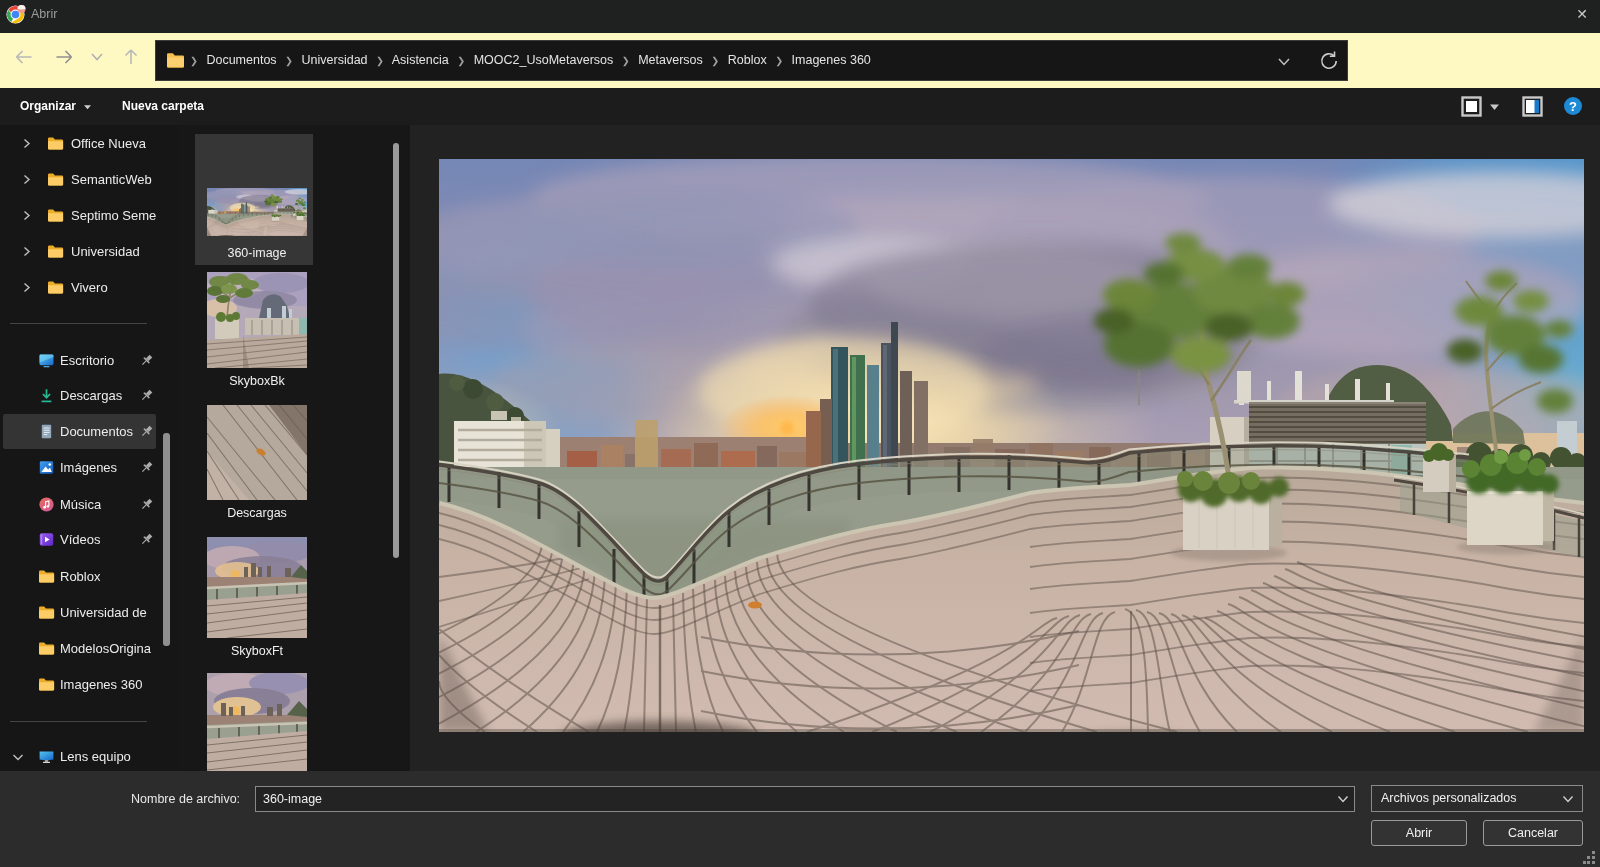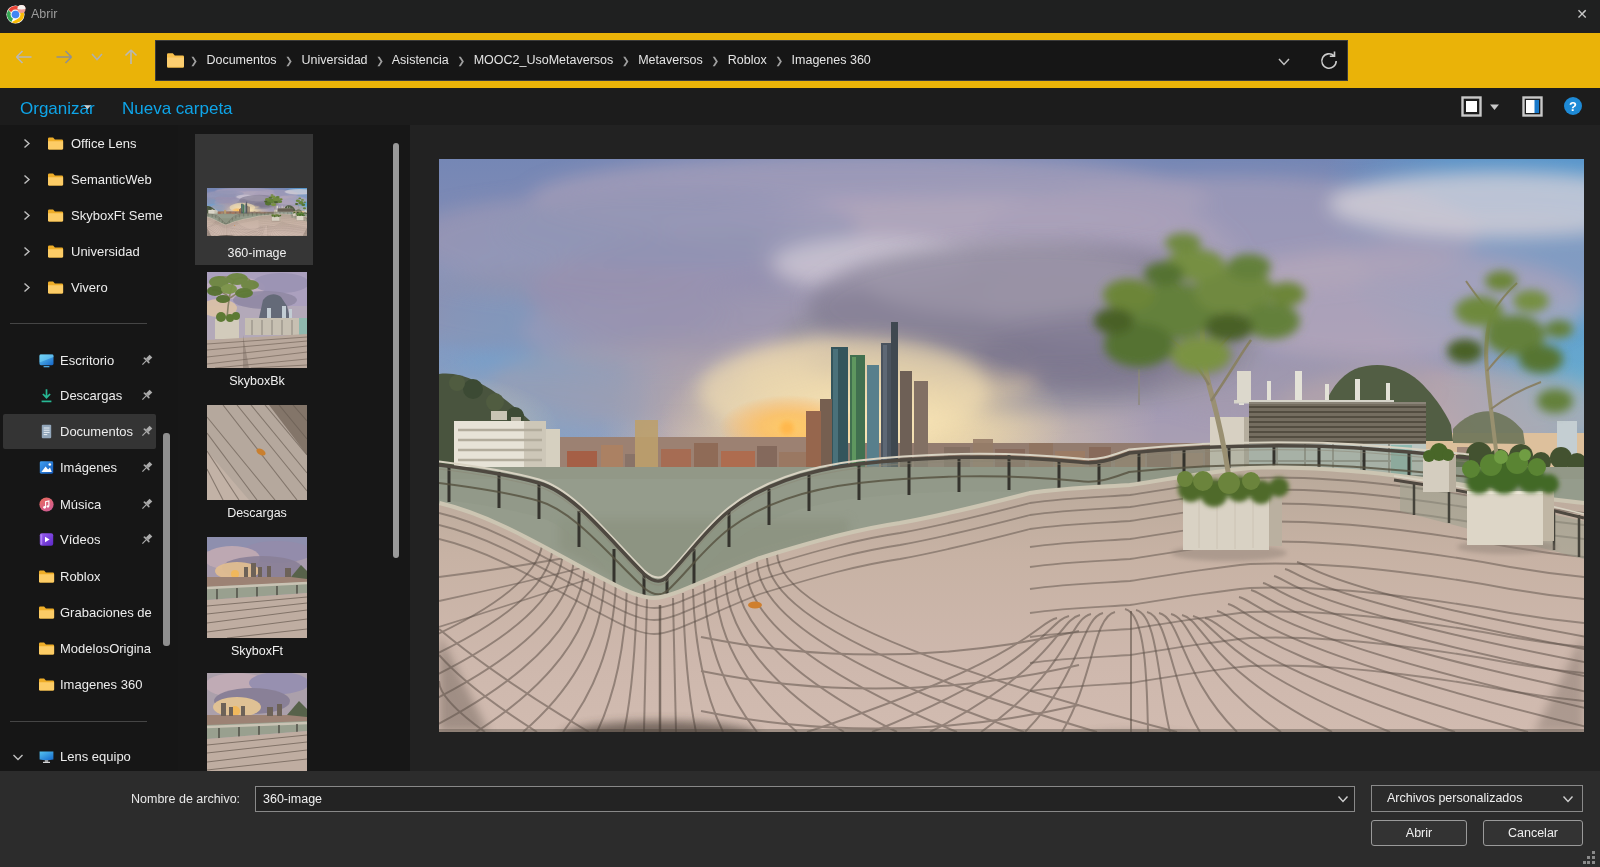--- a/index.html
+++ b/index.html
@@ -4,32 +4,32 @@
   * { margin:0; padding:0; box-sizing:border-box; }
   html,body { width:1600px; height:867px; overflow:hidden; background:#1f1f1f;
     font-family:"Liberation Sans", sans-serif; -webkit-font-smoothing:antialiased; }
   .abs { position:absolute; }
   #stage { position:relative; width:1360px; height:867px; background:#151515; }
   
   #titlebar { left:0; top:0; width:1600px; height:33px; background:#1f2020; }
   #titlebar .tname { position:absolute; left:31px; top:7px; font-size:12.5px; color:#9c9c9c; }
   #closex { position:absolute; right:12px; top:6px; color:#c8c8c8; font-size:14px; }
   
-  #navbar { left:0; top:33px; width:1600px; height:55px; background:#eab308; }
+  #navbar { left:0; top:33px; width:1600px; height:55px; background:#fef9c3; }
   .navicon { position:absolute; color:#a8a8a8; font-size:19px; top:14px; }
   #crumbbar { position:absolute; left:155px; top:7px; width:1193px; height:41px;
     background:#161616; border:1px solid #3c3c3c; }
   .crumb { position:absolute; top:12px; font-size:12.5px; color:#e4e4e4; white-space:nowrap; }
   .csep { color:#9f9f9f; font-size:9.5px; }
   #searchbox { position:absolute; left:1362px; top:7px; width:228px; height:41px;
     background:#161616; border:1px solid #3c3c3c; }
   #searchbox .ph { position:absolute; left:11px; top:13px; font-size:12.5px; color:#8b8b8b; }
   
   #toolbar { left:0; top:88px; width:1600px; height:37px; background:#1c1c1c; }
-  #toolbar .t { position:absolute; top:11px; font-size:17px; color:#0ea5e9; }
+  #toolbar .t { position:absolute; top:11px; font-size:12px; color:#ffffff;font-weight:bold; }
   
   #sidebar { left:0; top:125px; width:178px; height:646px; background:#161616; }
   .srow { position:absolute; left:0; width:160px; height:34px; }
   .srow .lbl { position:absolute; left:60px; top:9px; font-size:13px; color:#ececec; white-space:nowrap; overflow:hidden; }
   .sep { position:absolute; left:10px; width:137px; height:1px; background:#454545; }
   .icon16 { position:absolute; left:38px; top:8px; width:17px; height:17px; }
   .ticon { position:absolute; left:47px; top:8px; width:17px; height:17px; }
   #selrow { position:absolute; left:3px; top:289px; width:153px; height:35px; background:#343434; border-radius:2px; }
   #sbscroll { position:absolute; left:163px; top:308px; width:7px; height:213px; background:#8f8f8f; border-radius:3px; }
   
@@ -41,21 +41,21 @@
   .thumb { display:block; margin:0 auto; background:#888; }
   
   #preview { left:410px; top:125px; width:1190px; height:646px; background:#222222; }
   #bigimg { position:absolute; left:29px; top:34px; width:1145px; height:573px; }
   
   #bottombar { left:0; top:771px; width:1600px; height:96px; background:#2c2c2c; }
   #fnlabel { position:absolute; left:131px; top:21px; font-size:12.5px; color:#e8e8e8;text-align:center; }
   #fninput { position:absolute; left:255px; top:15px; width:1100px; height:26px; background:#232323;
     border:1px solid #898989; color:#f0f0f0; font-size:12.5px; line-height:24px; padding-left:7px; }
   #ftype { position:absolute; left:1371px; top:14px; width:212px; height:27px; background:#2b2b2b;
-    border:1px solid #8a8a8a; color:#f0f0f0; font-size:12.5px; line-height:25px; padding-left:15px; }
+    border:1px solid #8a8a8a; color:#f0f0f0; font-size:12.5px; line-height:25px; padding-left:9px; }
   .btn { position:absolute; top:49px; height:26px; background:#333333; border:1px solid #9a9a9a;
     border-radius:3px; color:#f0f0f0; font-size:12.5px; text-align:center; line-height:24px; }
   .comboarrow { position:absolute; color:#cfcfcf; font-size:10px; }
 </style></head>
 <body>
 <div id="stage">
   <div class="abs" id="titlebar">
     <svg style="position:absolute;left:5px;top:4px" width="21" height="21" viewBox="0 0 22 22">
       <circle cx="11" cy="11" r="9.5" fill="#fdfdfd"></circle>
       <path d="M4.94,7.5 A7 7 0 0 1 17.06,7.5 L13.5,11 Z" fill="#ea4335"></path>
@@ -127,41 +127,41 @@
     <div id="selrow"></div>
     <div id="sbrows">
         <div class="srow" style="top:2px">
           <svg style="position:absolute;left:21px;top:11px;width:11px;height:11px" viewBox="0 0 11 11">
             <path d="M3.5 1.5 L8 5.5 L3.5 9.5" stroke="#c0c0c0" stroke-width="1.4" fill="none"></path>
           </svg>
           <svg class="ticon" viewBox="0 0 17 17">
             <path d="M1 3.8q0-1.2 1.2-1.2h3.9l1.8 1.9h7q1.2 0 1.2 1.2v7.5q0 1.2-1.2 1.2H2.2q-1.2 0-1.2-1.2z" fill="#eead28"></path>
             <path d="M1 6.2h15.1v7q0 1.2-1.2 1.2H2.2q-1.2 0-1.2-1.2z" fill="#fccc66"></path>
           </svg>
-          <span class="lbl" style="left:71px">Office Lens</span>
+          <span class="lbl" style="left:71px">Office Nueva</span>
         </div>
         <div class="srow" style="top:38px">
           <svg style="position:absolute;left:21px;top:11px;width:11px;height:11px" viewBox="0 0 11 11">
             <path d="M3.5 1.5 L8 5.5 L3.5 9.5" stroke="#c0c0c0" stroke-width="1.4" fill="none"></path>
           </svg>
           <svg class="ticon" viewBox="0 0 17 17">
             <path d="M1 3.8q0-1.2 1.2-1.2h3.9l1.8 1.9h7q1.2 0 1.2 1.2v7.5q0 1.2-1.2 1.2H2.2q-1.2 0-1.2-1.2z" fill="#eead28"></path>
             <path d="M1 6.2h15.1v7q0 1.2-1.2 1.2H2.2q-1.2 0-1.2-1.2z" fill="#fccc66"></path>
           </svg>
           <span class="lbl" style="left:71px">SemanticWeb</span>
         </div>
         <div class="srow" style="top:74px">
           <svg style="position:absolute;left:21px;top:11px;width:11px;height:11px" viewBox="0 0 11 11">
             <path d="M3.5 1.5 L8 5.5 L3.5 9.5" stroke="#c0c0c0" stroke-width="1.4" fill="none"></path>
           </svg>
           <svg class="ticon" viewBox="0 0 17 17">
             <path d="M1 3.8q0-1.2 1.2-1.2h3.9l1.8 1.9h7q1.2 0 1.2 1.2v7.5q0 1.2-1.2 1.2H2.2q-1.2 0-1.2-1.2z" fill="#eead28"></path>
             <path d="M1 6.2h15.1v7q0 1.2-1.2 1.2H2.2q-1.2 0-1.2-1.2z" fill="#fccc66"></path>
           </svg>
-          <span class="lbl" style="left:71px">SkyboxFt Seme</span>
+          <span class="lbl" style="left:71px">Septimo Seme</span>
         </div>
         <div class="srow" style="top:110px">
           <svg style="position:absolute;left:21px;top:11px;width:11px;height:11px" viewBox="0 0 11 11">
             <path d="M3.5 1.5 L8 5.5 L3.5 9.5" stroke="#c0c0c0" stroke-width="1.4" fill="none"></path>
           </svg>
           <svg class="ticon" viewBox="0 0 17 17">
             <path d="M1 3.8q0-1.2 1.2-1.2h3.9l1.8 1.9h7q1.2 0 1.2 1.2v7.5q0 1.2-1.2 1.2H2.2q-1.2 0-1.2-1.2z" fill="#eead28"></path>
             <path d="M1 6.2h15.1v7q0 1.2-1.2 1.2H2.2q-1.2 0-1.2-1.2z" fill="#fccc66"></path>
           </svg>
           <span class="lbl" style="left:71px">Universidad</span>
@@ -294,21 +294,21 @@
             <path d="M1 3.8q0-1.2 1.2-1.2h3.9l1.8 1.9h7q1.2 0 1.2 1.2v7.5q0 1.2-1.2 1.2H2.2q-1.2 0-1.2-1.2z" fill="#eead28"></path>
             <path d="M1 6.2h15.1v7q0 1.2-1.2 1.2H2.2q-1.2 0-1.2-1.2z" fill="#fccc66"></path>
           </svg>
           <span class="lbl">Roblox</span>
         </div>
         <div class="srow" style="top:471px">
           <svg class="icon16" viewBox="0 0 17 17">
             <path d="M1 3.8q0-1.2 1.2-1.2h3.9l1.8 1.9h7q1.2 0 1.2 1.2v7.5q0 1.2-1.2 1.2H2.2q-1.2 0-1.2-1.2z" fill="#eead28"></path>
             <path d="M1 6.2h15.1v7q0 1.2-1.2 1.2H2.2q-1.2 0-1.2-1.2z" fill="#fccc66"></path>
           </svg>
-          <span class="lbl">Grabaciones de</span>
+          <span class="lbl">Universidad de</span>
         </div>
         <div class="srow" style="top:507px">
           <svg class="icon16" viewBox="0 0 17 17">
             <path d="M1 3.8q0-1.2 1.2-1.2h3.9l1.8 1.9h7q1.2 0 1.2 1.2v7.5q0 1.2-1.2 1.2H2.2q-1.2 0-1.2-1.2z" fill="#eead28"></path>
             <path d="M1 6.2h15.1v7q0 1.2-1.2 1.2H2.2q-1.2 0-1.2-1.2z" fill="#fccc66"></path>
           </svg>
           <span class="lbl">ModelosOrigina</span>
         </div>
         <div class="srow" style="top:543px">
           <svg class="icon16" viewBox="0 0 17 17">

